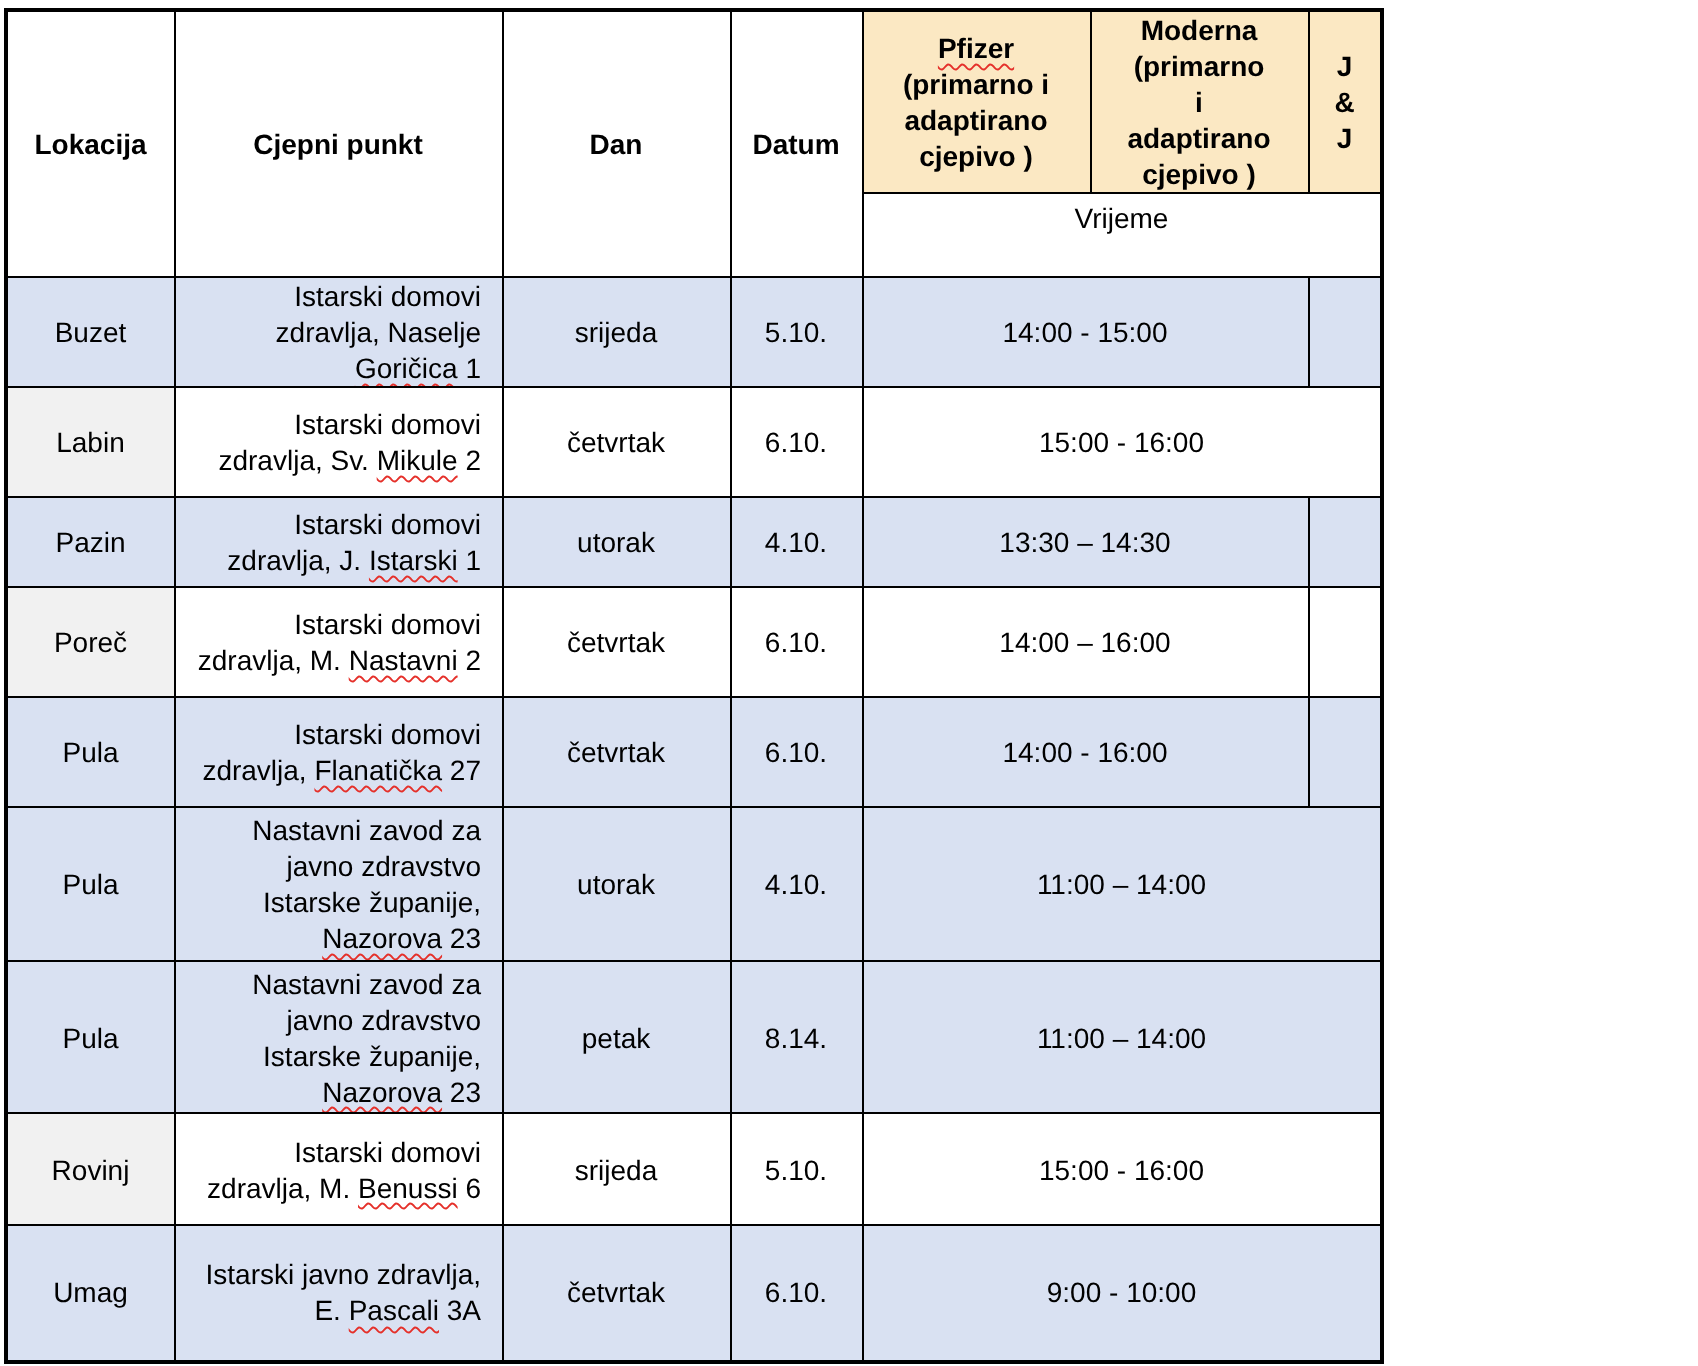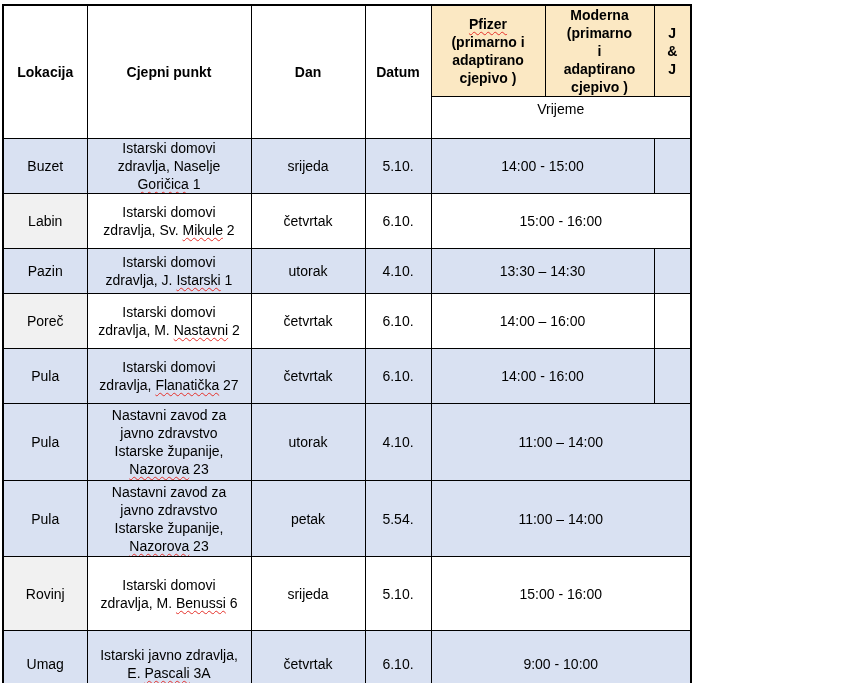--- a/index.html
+++ b/index.html
@@ -29,21 +29,21 @@
     text-align:center;
     vertical-align:middle;
     font-size:14px;
     line-height:18px;
     overflow:hidden;
   }
   .schedule th{font-weight:bold;}
   .cream{background:var(--header-cream);}
   .blue{background:var(--row-blue);}
   .loc-gray{background:var(--loc-gray);}
-  td.punkt{padding:0 10px;}
+  td.punkt{padding:0 10px;text-align:right;}
   td.vrijeme-hdr{font-weight:normal;vertical-align:top;padding-top:3px;}
   .sp{
     text-decoration-line:underline;
     text-decoration-style:wavy;
     text-decoration-color:var(--spell-red);
     text-decoration-thickness:1px;
     text-underline-offset:2px;
   }
 </style>
 </head>
@@ -132,24 +132,24 @@
       <td class="blue">Pula</td>
       <td class="blue punkt"><span>Nastavni zavod za javno zdravstvo Istarske županije, </span><span class="sp">Nazorova</span><span> 23</span></td>
       <td class="blue">utorak</td>
       <td class="blue">4.10.</td>
       <td class="blue" colspan="3">11:00 – 14:00</td>
     </tr>
     <tr style="height:76px">
       <td class="blue">Pula</td>
       <td class="blue punkt"><span>Nastavni zavod za javno zdravstvo Istarske županije, </span><span class="sp">Nazorova</span><span> 23</span></td>
       <td class="blue">petak</td>
-      <td class="blue">5.54.</td>
+      <td class="blue">8.14.</td>
       <td class="blue" colspan="3">11:00 – 14:00</td>
     </tr>
-    <tr style="height:74px">
+    <tr style="height:56px">
       <td class="loc-gray">Rovinj</td>
       <td class="punkt"><span>Istarski domovi zdravlja, M. </span><span class="sp">Benussi</span><span> 6</span></td>
       <td>srijeda</td>
       <td>5.10.</td>
       <td colspan="3">15:00 - 16:00</td>
     </tr>
     <tr style="height:68px">
       <td class="blue">Umag</td>
       <td class="blue punkt"><span>Istarski javno zdravlja, E. </span><span class="sp">Pascali</span><span> 3A</span></td>
       <td class="blue">četvrtak</td>

